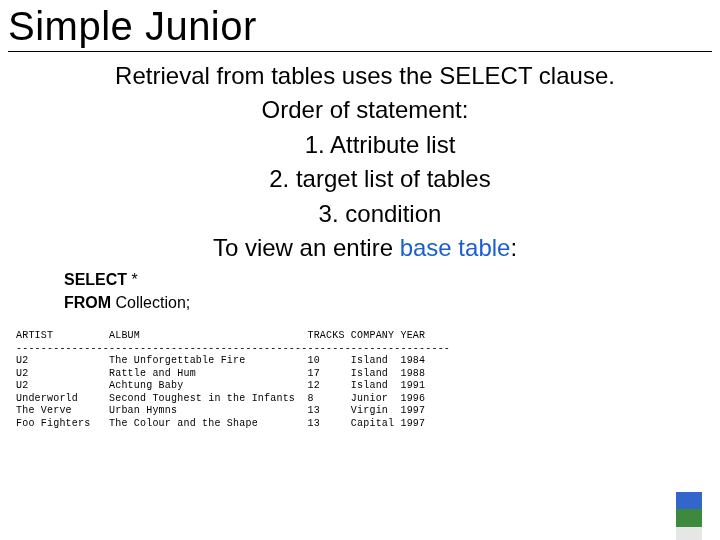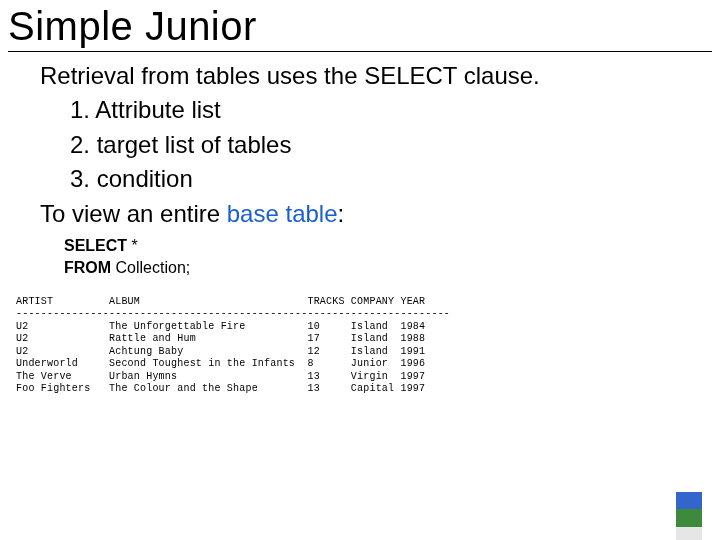--- a/index.html
+++ b/index.html
@@ -28,21 +28,21 @@
   .title-rule {
     border: none;
     border-top: 1.5px solid #000;
     margin: 0 8px 8px 8px;
   }
   .body {
     margin: 8px 30px 0 40px;
     font-size: 24px;
     line-height: 1.35;
   }
-  .body p { margin: 0 0 2px 0; }
+  .body p { margin: 0 0 2px 0; text-align: center; }
   .num-list { margin-left: 30px; }
   .link { color: #1a5fd1; text-decoration: none; }
   .code-block {
     margin: 5px 0 0 24px;
     font-size: 16px;
     line-height: 1.4;
   }
   .code-block .kw { font-weight: bold; }
   .result {
     margin: 16px 0 0 16px;
@@ -69,20 +69,21 @@
 </head>
 <body>
 
 <div class="slide">
 
   <div class="title">Simple Junior</div>
   <hr class="title-rule">
 
   <div class="body">
     <p>Retrieval from tables uses the SELECT clause.</p>
+    <p>Order of statement:</p>
     <div class="num-list">
       <p>1. Attribute list</p>
       <p>2. target list of tables</p>
       <p>3. condition</p>
     </div>
     <p>
       <span>To view an entire </span><a href="#" class="link">base table</a><span>:</span>
     </p>
 
     <div class="code-block">

